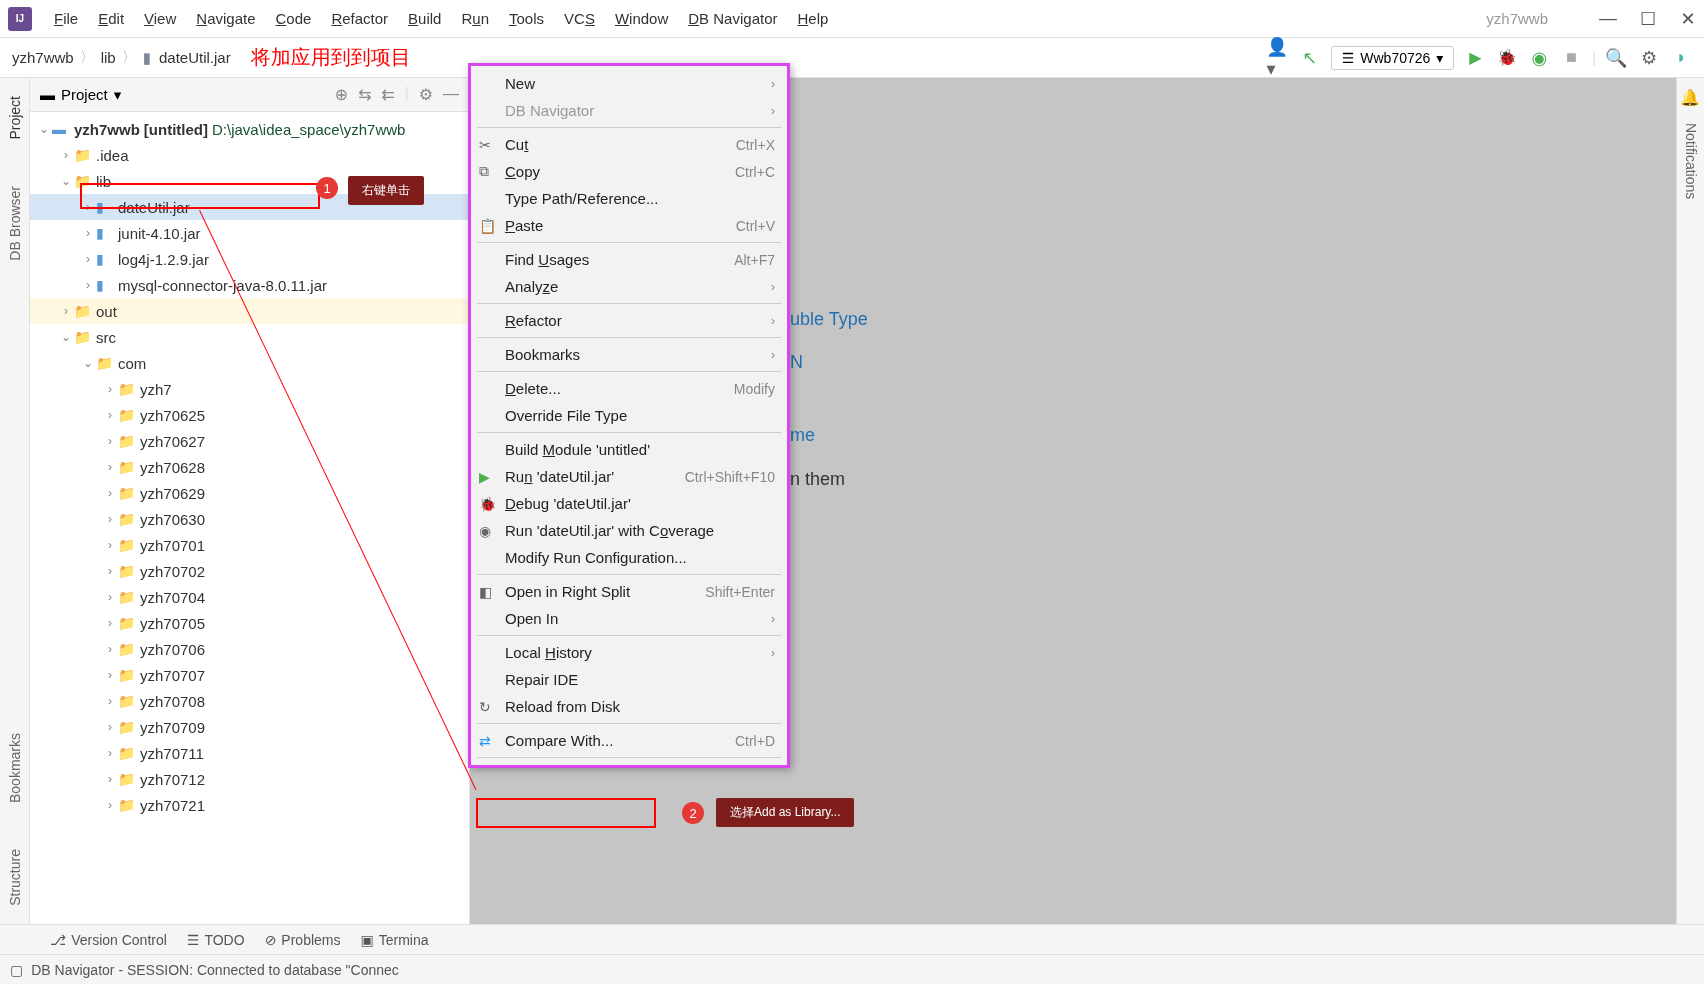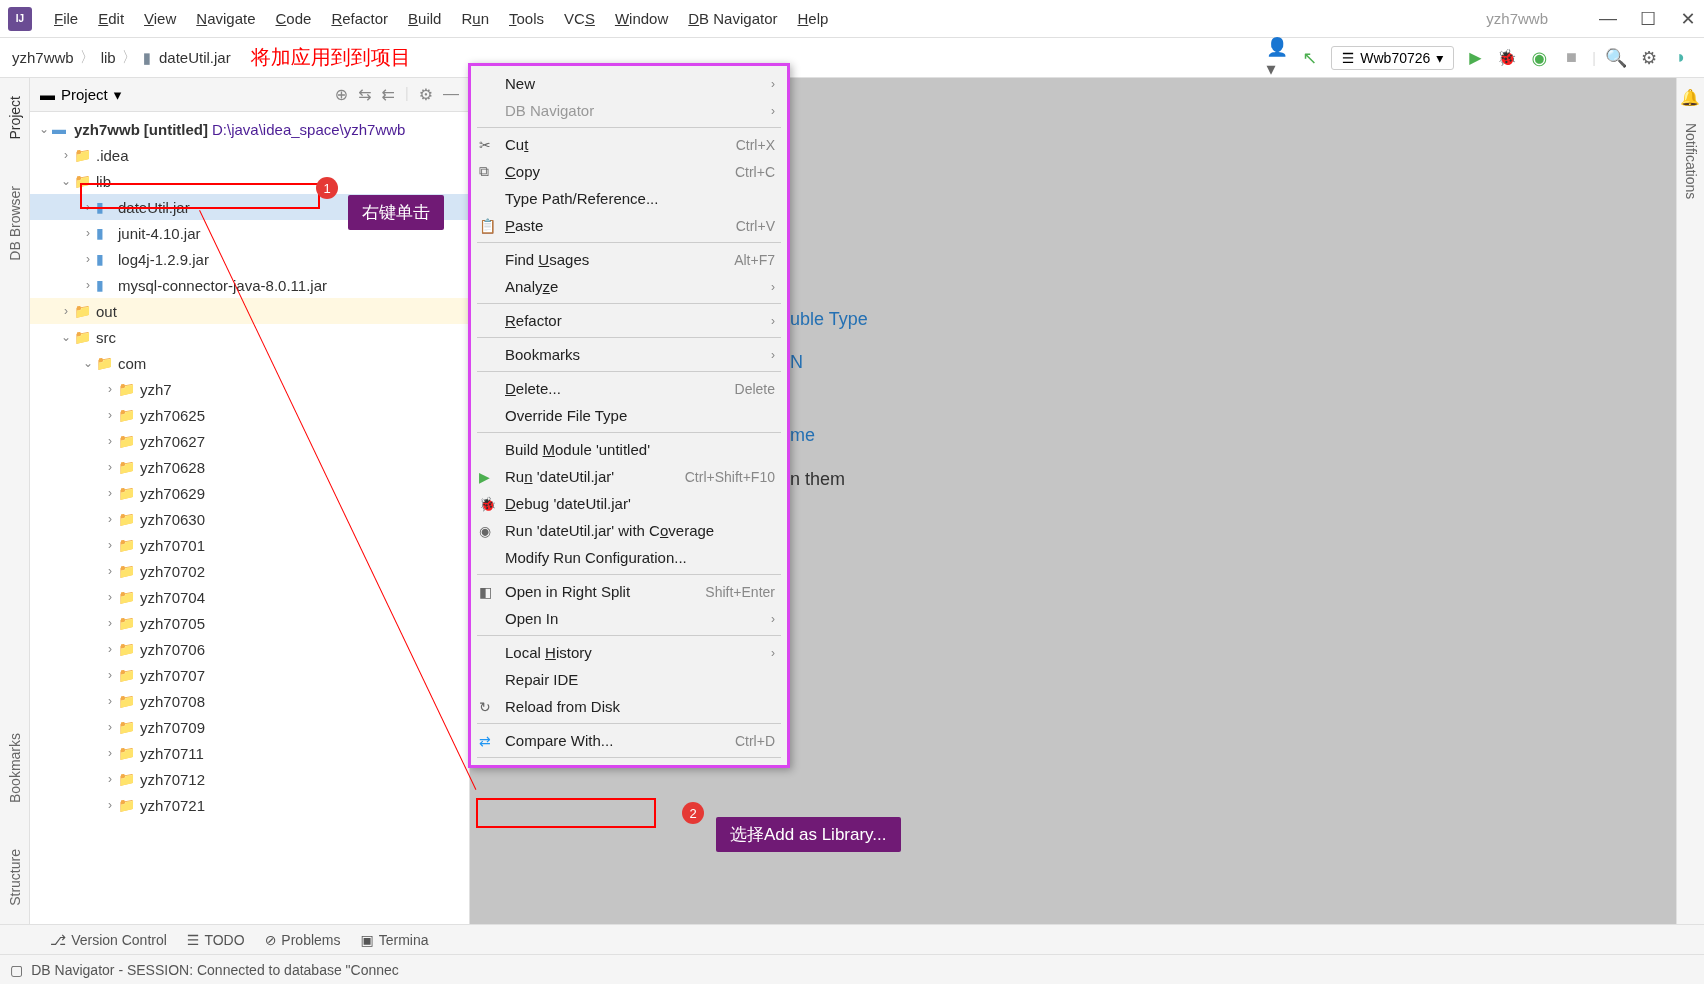--- a/index.html
+++ b/index.html
@@ -42,25 +42,25 @@
     .tree-node { display: flex; align-items: center; height: 26px; cursor: pointer; white-space: nowrap; }
     .tree-node.selected { background: #d5e5f5; }
     .tree-node.highlighted { background: #fff8e1; }
     .tree-arrow { width: 16px; color: #888; font-size: 12px; text-align: center; }
     .tree-icon { width: 18px; color: #7a8a99; margin-right: 4px; font-size: 14px; }
     .tree-icon.folder-orange { color: #e8a33d; }
     .tree-icon.folder-blue { color: #5b9bd5; }
     .tree-icon.jar { color: #5b9bd5; }
     .tree-label { color: #333; }
     .tree-label.bold { font-weight: bold; }
-    .tree-path { color: #4c1d95; margin-left: 4px; }
+    .tree-path { color: #14532d; margin-left: 4px; }
     
     .red-box { position: absolute; border: 2px solid #ff0000; pointer-events: none; z-index: 1; }
     .badge-num { position: absolute; width: 22px; height: 22px; background: #e53935; color: #fff; border-radius: 50%; font-size: 13px; display: flex; align-items: center; justify-content: center; z-index: 60; }
-    .tooltip-dark { position: absolute; background: #701a75; color: #fff; padding: 6px 14px; font-size: 17px; border-radius: 2px; z-index: 60; margin-top: 19px; }
+    .tooltip-dark { position: absolute; background: #7f1d1d; color: #fff; padding: 6px 14px; font-size: 12px; border-radius: 2px; z-index: 60; }
     .diag-line { position: absolute; border-top: 1px solid #ff0000; transform-origin: 0 0; z-index: 50; pointer-events: none; }
     
     .editor-area { flex: 1; background: #c5c5c5; position: relative; }
     .editor-hints { position: absolute; left: 320px; top: 220px; font-size: 18px; color: #333; line-height: 2.4; }
     .editor-hints a { color: #2470b3; }
     
     .right-tabs { width: 28px; background: #f5f5f5; border-left: 1px solid #e0e0e0; display: flex; flex-direction: column; align-items: center; padding-top: 10px; }
     .right-tab { writing-mode: vertical-rl; font-size: 14px; color: #666; cursor: pointer; padding: 8px 2px; }
     .bell-icon { font-size: 16px; color: #666; margin-bottom: 8px; }
     
@@ -364,21 +364,21 @@
       <span class="cm-arrow">›</span>
     </div>
   <div class="cm-sep"></div>
   <div class="cm-item">
       <span>Bookmarks</span>
       <span class="cm-arrow">›</span>
     </div>
   <div class="cm-sep"></div>
   <div class="cm-item">
       <span><u>D</u>elete...</span>
-      <span class="cm-shortcut">Delete</span>
+      <span class="cm-shortcut">Modify</span>
     </div>
   <div class="cm-item">
       <span>Override File Type</span>
     </div>
   <div class="cm-sep"></div>
   <div class="cm-item">
       <span>Build <u>M</u>odule 'untitled'</span>
     </div>
   <div class="cm-item">
       <span class="cm-icon green">▶</span>

